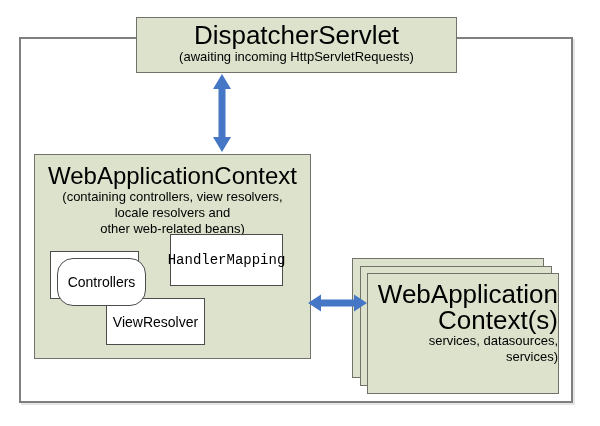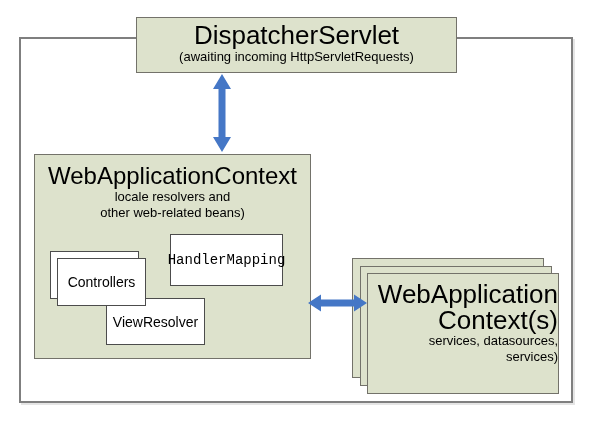--- a/index.html
+++ b/index.html
@@ -59,21 +59,21 @@
     background: #ffffff;
     border: 1px solid #4c4c4c;
     display: flex;
     align-items: center;
     justify-content: center;
     font-size: 14px;
     z-index: 3;
   }
   .controllers-back  { left: 50px;  top: 251px; width: 89px;  height: 48px; z-index: 3; }
   .view-resolver     { left: 106px; top: 298px; width: 99px;  height: 47px; z-index: 4; }
-  .controllers-front { left: 57px;  top: 258px; width: 89px;  height: 48px; z-index: 5; }
+  .controllers-front { left: 57px;  top: 258px; width: 89px;  height: 48px; z-index: 5; border-radius: 16px; }
   .handler-mapping   { left: 170px; top: 234px; width: 113px; height: 52px; z-index: 3; font-family: Liberation Mono, monospace; }
   .stack-back  { left: 352px; top: 258px; width: 192px; height: 120px; z-index: 2; }
   .stack-mid   { left: 360px; top: 266px; width: 192px; height: 120px; z-index: 3; }
   .stack-front {
     left: 367px; top: 273px;
     width: 192px; height: 121px;
     z-index: 4;
     padding-top: 7px;
     text-align: right;
   }
@@ -94,20 +94,21 @@
 
   <div class="frame"></div>
 
   <div class="green-box dispatcher">
     <div class="box-title">DispatcherServlet</div>
     <div class="box-caption">(awaiting incoming HttpServletRequests)</div>
   </div>
 
   <div class="green-box wac">
     <div class="box-title">WebApplicationContext</div>
+    <div class="box-caption">(containing controllers, view resolvers,</div>
     <div class="box-caption">locale resolvers and</div>
     <div class="box-caption">other web-related beans)</div>
   </div>
 
   <div class="white-box controllers-back"></div>
   <div class="white-box view-resolver">
     <span>ViewResolver</span>
   </div>
   <div class="white-box controllers-front">
     <span>Controllers</span>

